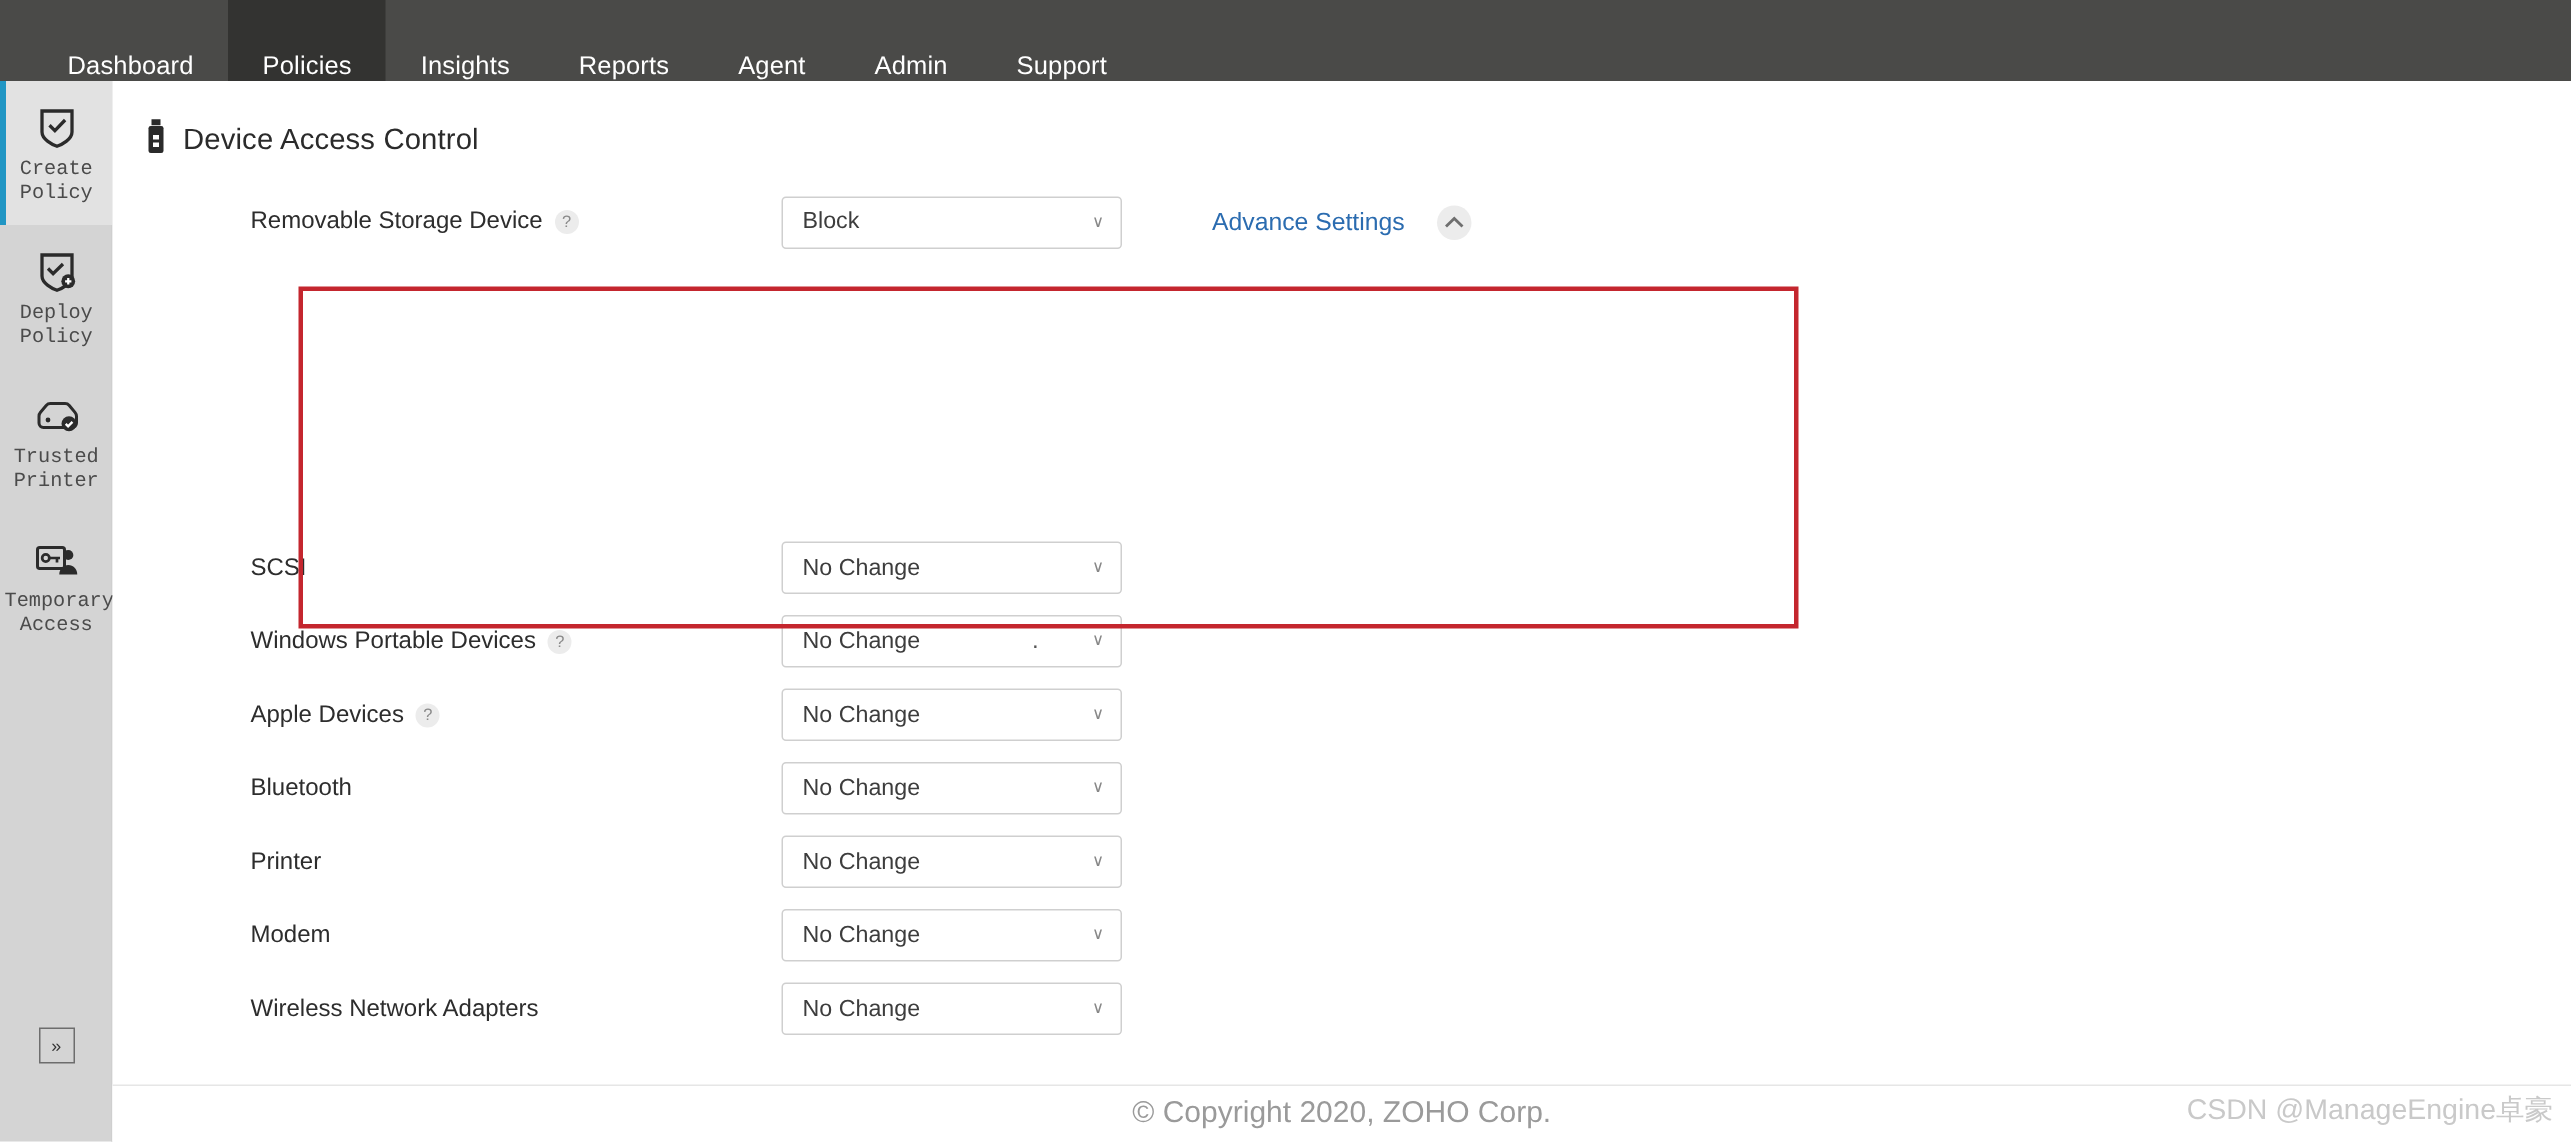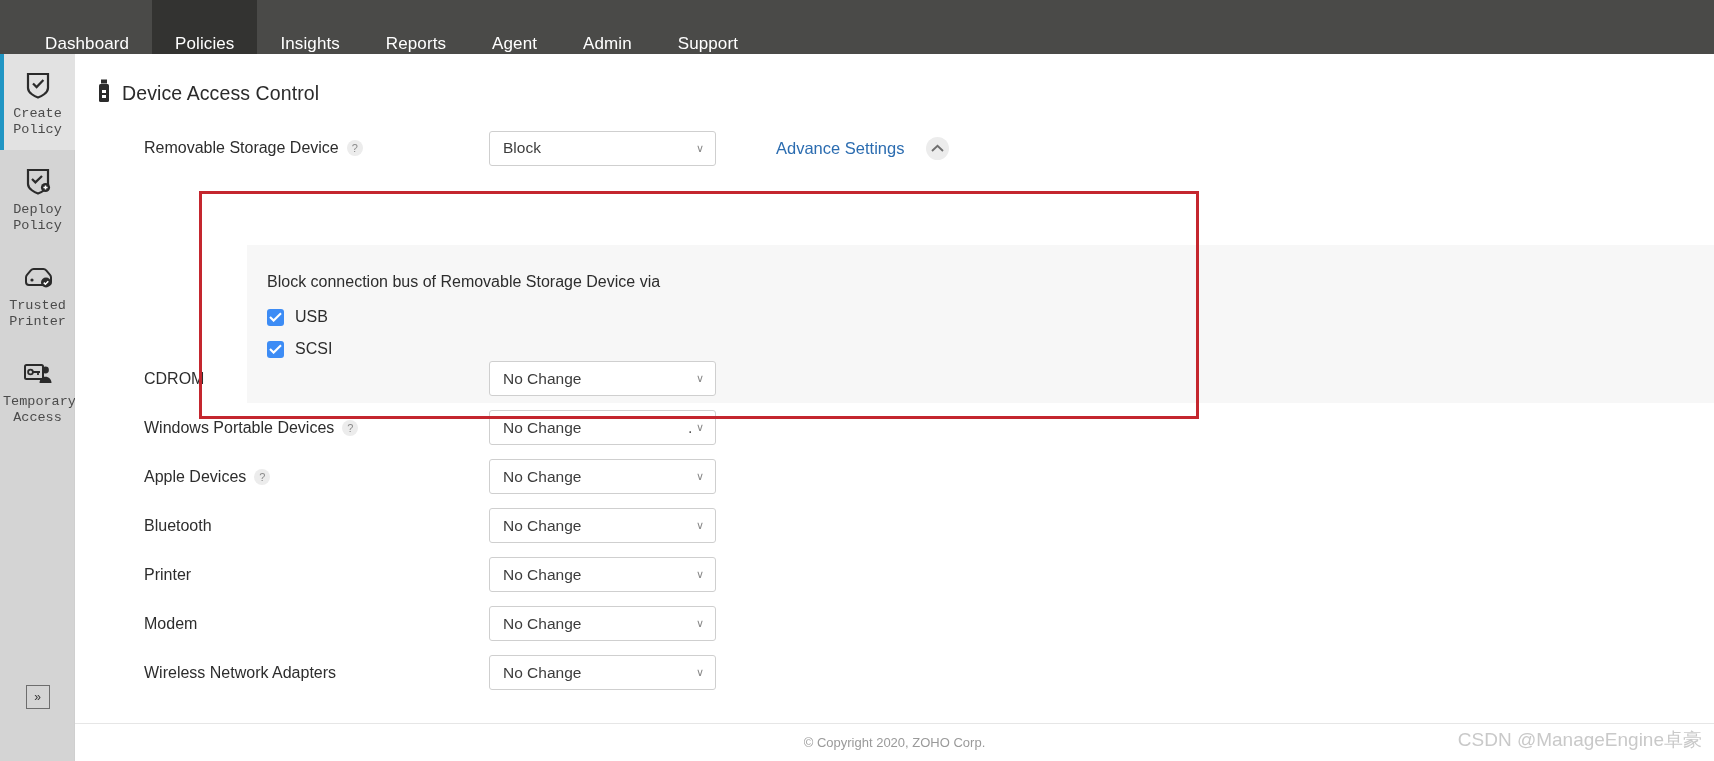--- a/index.html
+++ b/index.html
@@ -115,21 +115,21 @@
   .rows { position: relative; margin-top: 8px; }
 
   .row {
     display: flex;
     align-items: center;
     height: 49px;
     position: relative;
   }
   .row-label {
     width: 414px;
-    padding-left: 69px;
+    padding-left: 92px;
     font-size: 16px;
     color: #2d2d2d;
     display: flex;
     align-items: center;
     gap: 8px;
     white-space: nowrap;
   }
   .help-icon {
     width: 16px; height: 16px;
     border-radius: 50%;
@@ -154,20 +154,21 @@
     border-radius: 3px;
     background: #fff;
     display: flex;
     align-items: center;
     justify-content: space-between;
     padding: 0 11px 0 13px;
     font-size: 15.5px;
     color: #3d3d3d;
     cursor: pointer;
     flex: none;
+    margin-left: 32px;
   }
   .chev { color: #888; font-size: 11px; line-height: 1; }
 
   .adv-link {
     margin-left: 60px;
     display: flex;
     align-items: center;
     gap: 22px;
     cursor: pointer;
   }
@@ -233,21 +234,21 @@
   .footer {
     position: absolute;
     left: 75px; bottom: 0;
     width: 1639px; height: 38px;
     border-top: 1px solid #e6e6e6;
     display: flex;
     align-items: center;
     justify-content: center;
     background: #fff;
   }
-  .footer-text { font-size: 13px; color: #9a9a9a; }
+  .footer-text { font-size: 20px; color: #9a9a9a; }
   .watermark {
     position: absolute;
     right: 12px; bottom: 8px;
     font-size: 19px;
     color: #c9c9c9;
     white-space: nowrap;
   }
 </style>
 </head>
 <body>
@@ -366,47 +367,26 @@
       <div class="adv-link">
         <span class="adv-link-text">Advance Settings</span>
         <span class="adv-toggle">
           <svg width="13" height="9" viewBox="0 0 13 9">
               <path d="M1 7L6.5 1.7 12 7" fill="none" stroke="#6f6f6f" stroke-width="1.9"></path>
             </svg>
         </span>
       </div>
     </div>
 
-    <div class="adv-panel">
-      <div class="adv-panel-title">Block connection bus of Removable Storage Device via</div>
-
-      <div class="cb-row">
-        <span class="cb">
-          <svg width="13" height="10" viewBox="0 0 13 10">
-              <path d="M1 5l3.6 3.6L12 1.3" fill="none" stroke="#ffffff" stroke-width="2.1"></path>
-            </svg>
-        </span>
-        <span class="cb-label">USB</span>
-      </div>
-
-      <div class="cb-row">
-        <span class="cb">
-          <svg width="13" height="10" viewBox="0 0 13 10">
-              <path d="M1 5l3.6 3.6L12 1.3" fill="none" stroke="#ffffff" stroke-width="2.1"></path>
-            </svg>
-        </span>
-        <span class="cb-label">SCSI</span>
-      </div>
-    </div>
 
     <div class="rows-lower" style="margin-top:176px;">
 
       <div class="row">
         <div class="row-label">
-          <span>CDROM</span>
+          <span>SCSI</span>
         </div>
         <div class="select">
           <span>No Change</span>
           <span class="chev">∨</span>
         </div>
       </div>
 
       <div class="row">
         <div class="row-label">
           <span>Windows Portable Devices</span>

